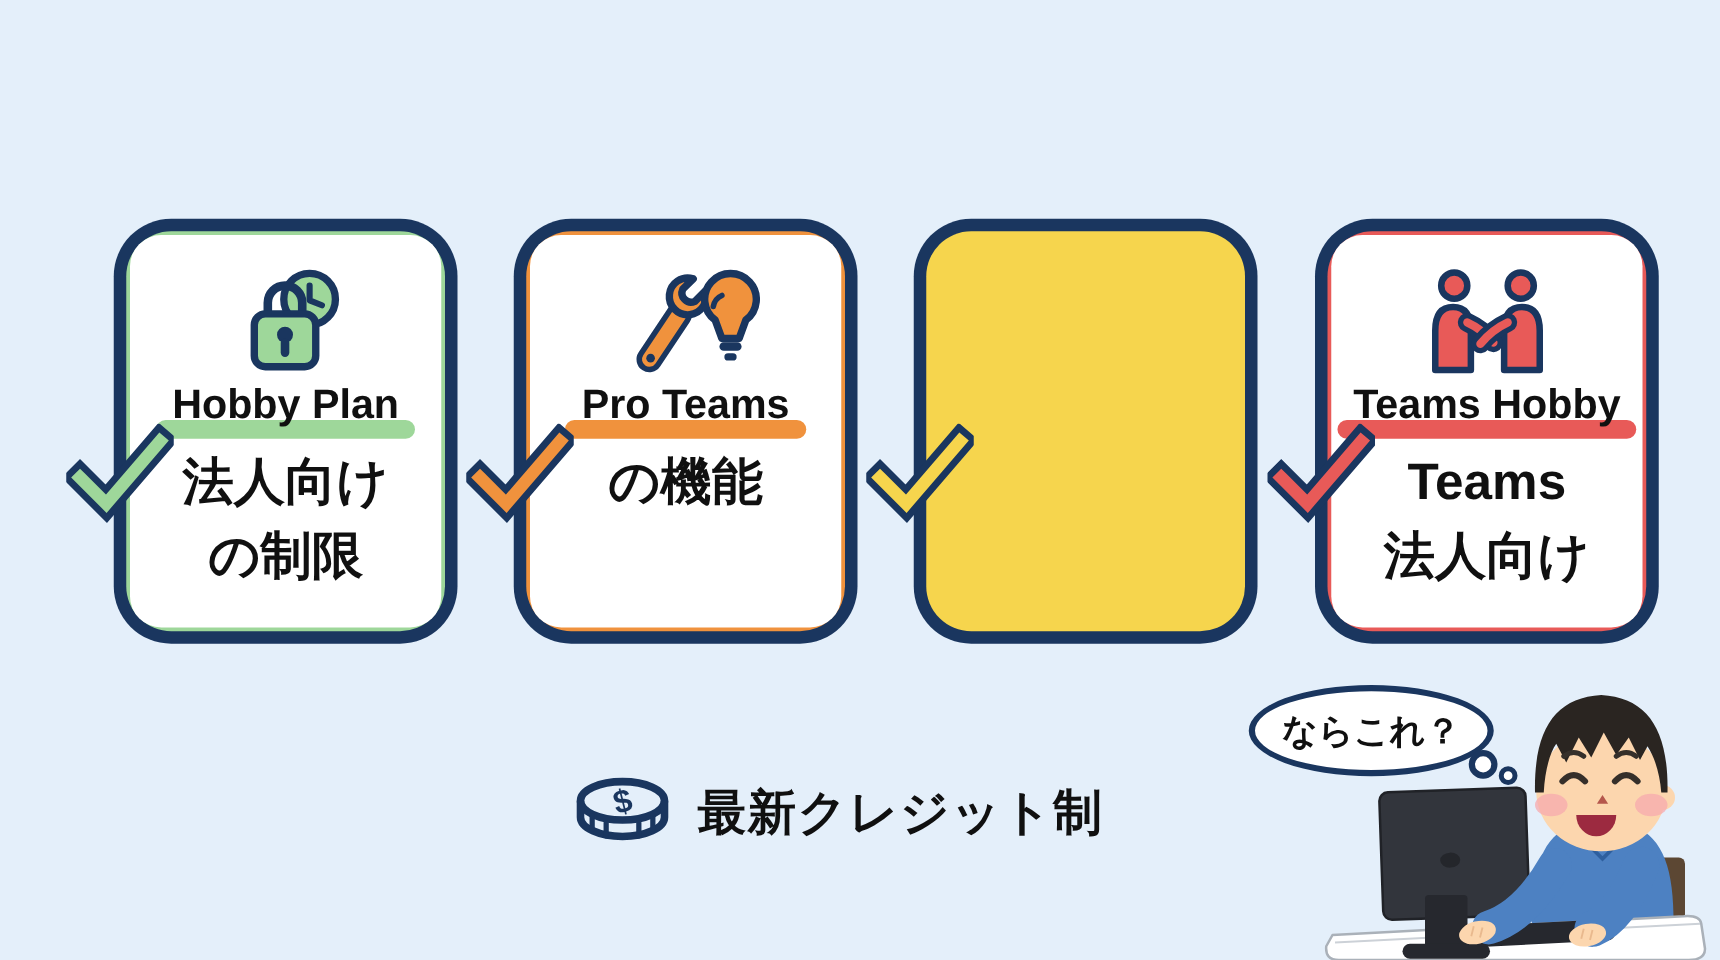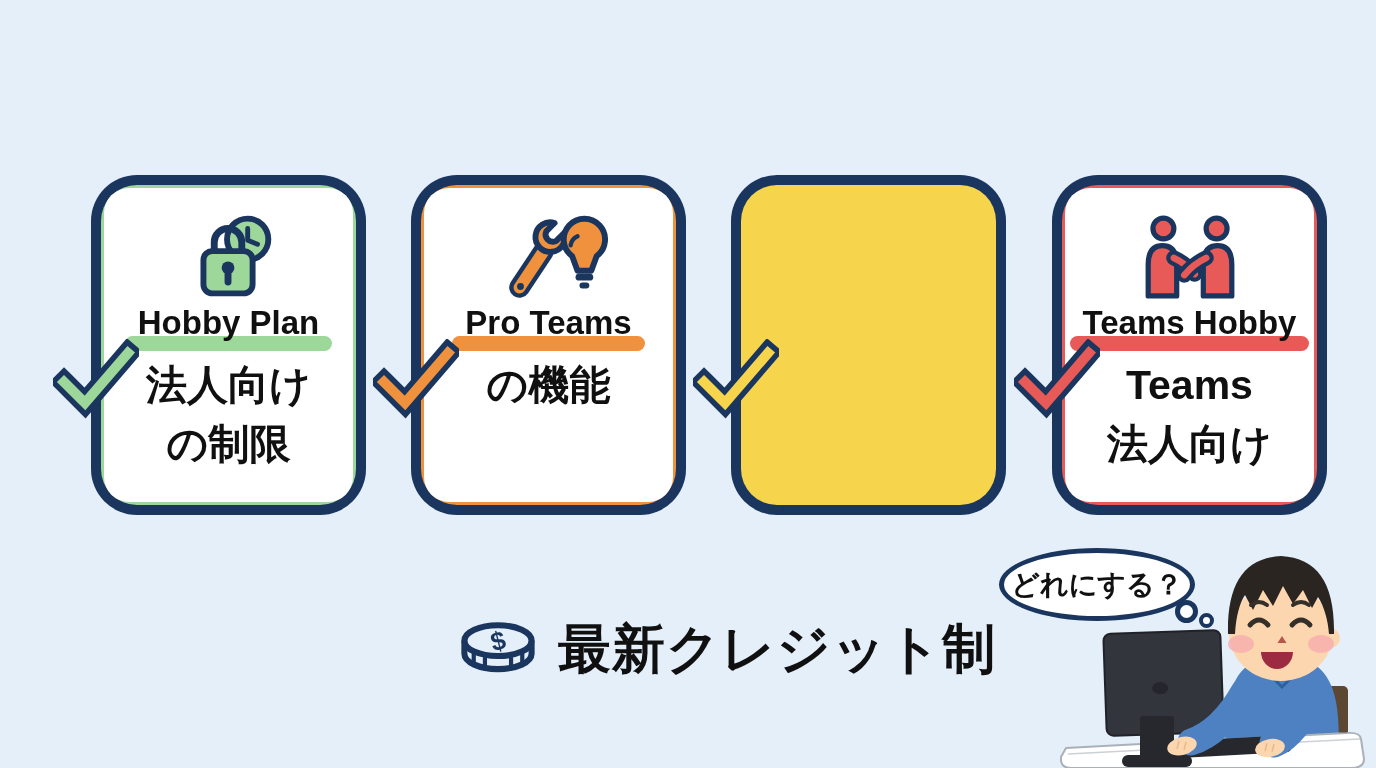--- a/index.html
+++ b/index.html
@@ -25,21 +25,21 @@
   .check-fill{fill:none;stroke:var(--accent);stroke-width:10;stroke-linecap:square;stroke-linejoin:miter;}
 
   
   .accent-fill{fill:var(--accent);}
   .navy-stroke{stroke:var(--navy);}
   .navy-fill{fill:var(--navy);}
   .no-fill{fill:none;}
 
   
   .credit{position:absolute;left:456px;top:614px;height:72px;display:flex;align-items:center;gap:18px;}
-  .credit-label{font-size:53px;font-weight:800;color:var(--text);letter-spacing:1px;white-space:nowrap;}
+  .credit-label{font-size:39px;font-weight:800;color:var(--text);letter-spacing:1px;white-space:nowrap;}
 
   
   .bubble{position:absolute;left:999px;top:548px;width:196px;height:73px;background:#ffffff;
           border:5px solid var(--navy);border-radius:50%;display:flex;align-items:center;justify-content:center;box-sizing:border-box;}
   .bubble-text{font-size:28px;font-weight:800;color:var(--text);white-space:nowrap;}
   .bubble-dot{position:absolute;background:#ffffff;border:5px solid var(--navy);border-radius:50%;box-sizing:border-box;}
   .dot-1{left:1175px;top:600px;width:23px;height:23px;}
   .dot-2{left:1199px;top:613px;width:15px;height:15px;border-width:4px;}
 
   
@@ -149,21 +149,21 @@
     <svg width="84" height="58" viewBox="0 0 90 62">
       <ellipse cx="45" cy="21" rx="36" ry="16.5" class="no-fill navy-stroke" stroke-width="6.5"></ellipse>
       <path d="M 9,21 V 35 A 36 16.5 0 0 0 81,35 V 21" class="no-fill navy-stroke" stroke-width="6.5"></path>
       <path d="M 19,34 v 11 M 31,40 v 11 M 59,40 v 11 M 71,34 v 11" class="no-fill navy-stroke" stroke-width="4.5" stroke-linecap="round"></path>
       <text x="45" y="31" text-anchor="middle" font-size="28" font-weight="bold" transform="rotate(-14 45 21)" class="navy-fill">$</text>
     </svg>
     <span class="credit-label">最新クレジット制</span>
   </div>
 
   <div class="bubble">
-    <span class="bubble-text">どれにする？</span>
+    <span class="bubble-text">ならこれ？</span>
   </div>
   <div class="bubble-dot dot-1"></div>
   <div class="bubble-dot dot-2"></div>
 
   <svg class="scene" viewBox="0 0 346 228">
 
     <rect x="291" y="146" width="27" height="78" rx="5" fill="#5c4733"></rect>
 
     <path d="M 196,228 C 194,172 198,142 216,127 C 230,114 274,114 289,128 C 307,144 311,174 308,228 Z" fill="#4d81c2"></path>
     <path d="M 231,126 L 252,147 L 273,126" fill="none" stroke="#2e5f9e" stroke-width="3" stroke-linecap="round"></path>

